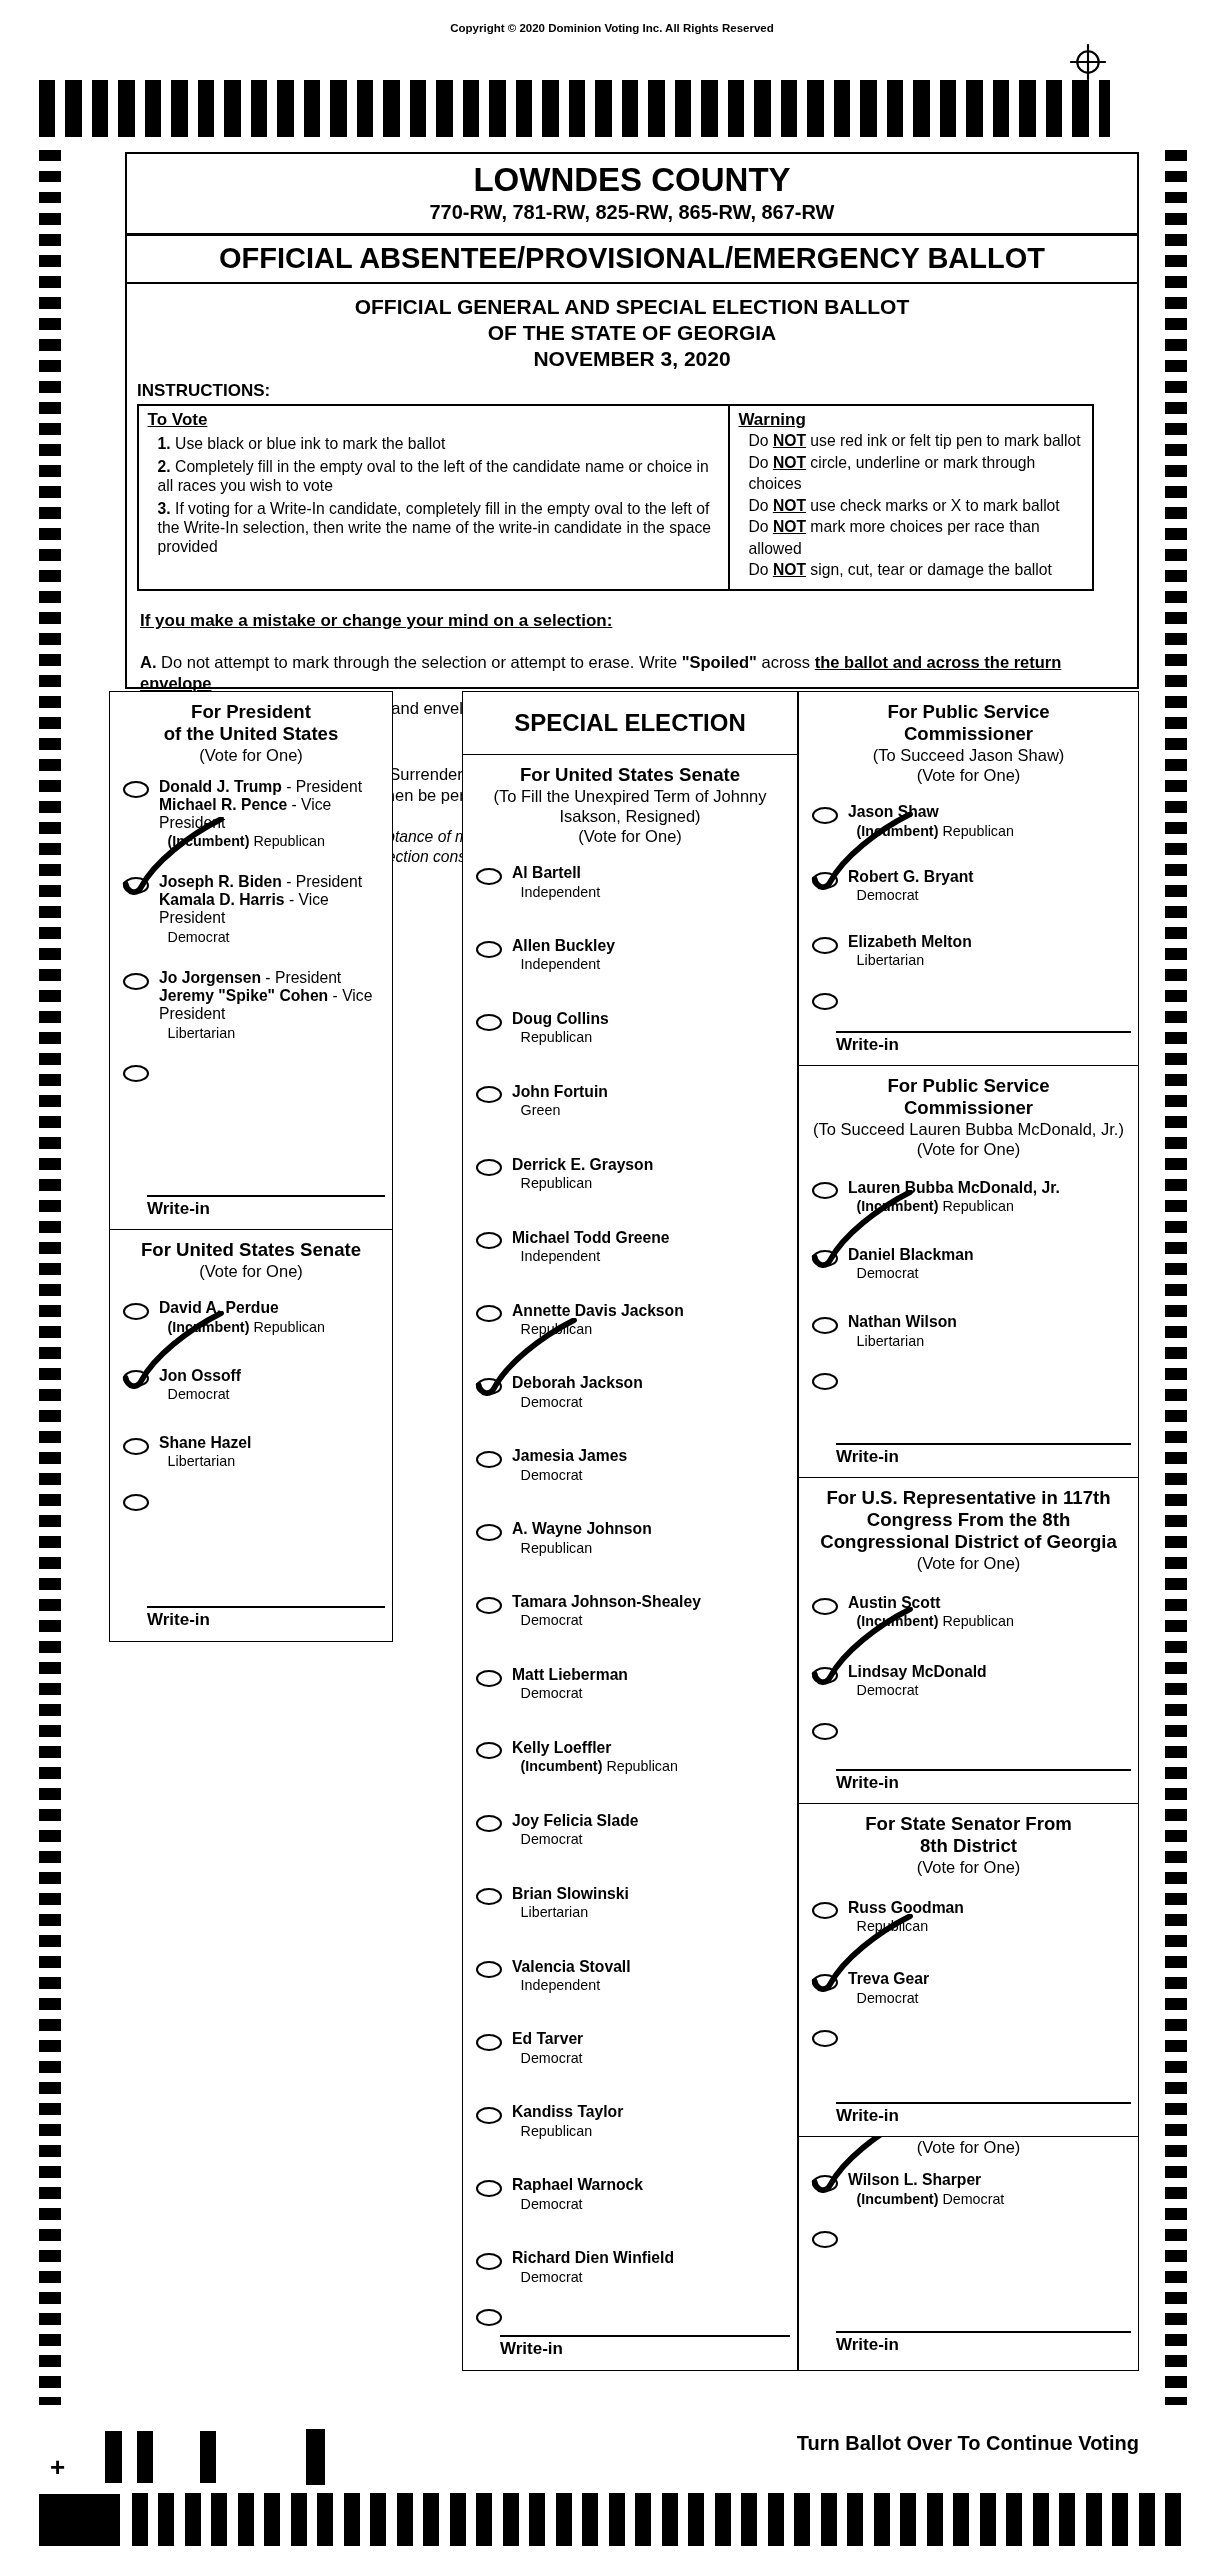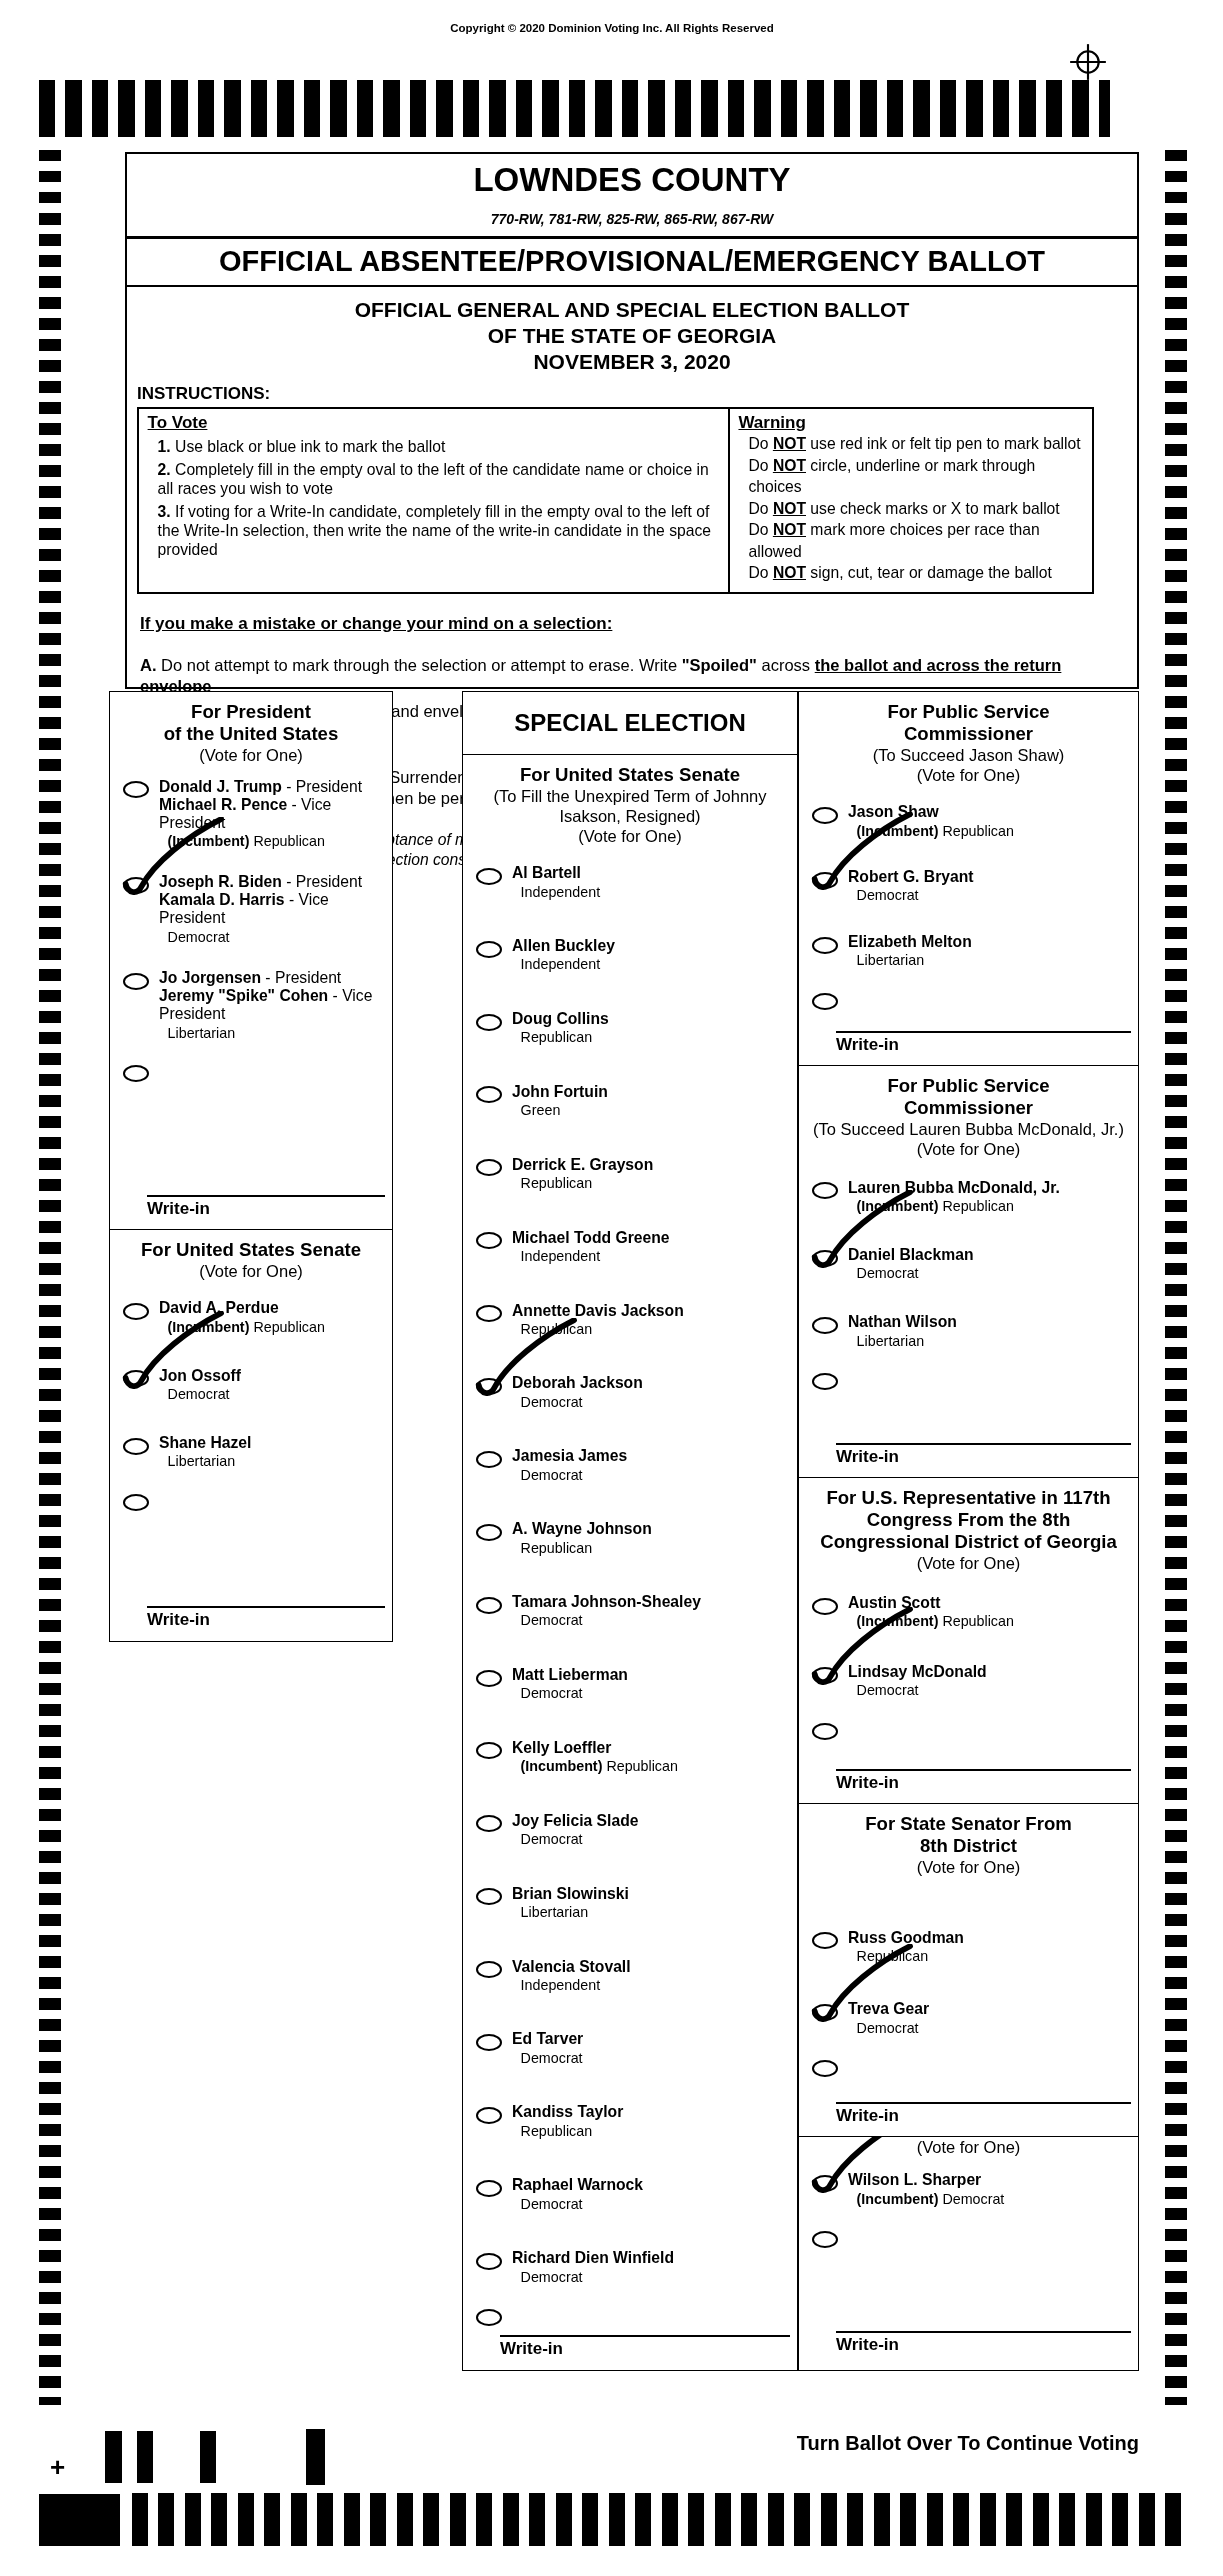--- a/index.html
+++ b/index.html
@@ -24,21 +24,21 @@
   #bb4{left:306px;top:2429px;width:18.6px;height:56px;}
   #sheet-no{position:absolute;left:326px;top:2444px;font-size:10.7px;transform:rotate(90deg);transform-origin:left top;}
   #plus-mark{position:absolute;left:50px;top:2454px;font-size:26px;font-weight:bold;line-height:26px;}
   #copyright{position:absolute;left:0;top:21.5px;width:1224px;text-align:center;font-size:11.5px;font-weight:bold;}
   #reg-mark{position:absolute;left:1068px;top:42px;}
 
   
   #main-box{position:absolute;left:125px;top:152px;width:1014px;height:537px;border:2.1px solid #000;}
   .band1{border-bottom:3.6px solid #000;text-align:center;padding:7.2px 0 8.6px;}
   #county{font-size:33px;font-weight:bold;line-height:37px;}
-  #precincts{font-size:14px;font-weight:bold;margin-top:13px;font-style:italic;}
+  #precincts{font-size:20px;font-weight:bold;margin-top:3px;}
   .band2{border-bottom:2.1px solid #000;text-align:center;padding:6.4px 0 7.2px;font-size:29px;font-weight:bold;}
   .band3{position:relative;}
   #election-lines{margin-top:10px;text-align:center;font-size:21px;font-weight:bold;line-height:26px;}
   #instructions-label{margin:8.6px 0 0 10px;font-size:17px;font-weight:bold;}
   #instr-box{margin:2.9px 43px 0 10px;border:2.9px solid #000;display:flex;}
   .tv-col{width:62%;border-right:2.1px solid #000;padding:4.3px 8.6px 8.6px 8.6px;}
   .warn-col{flex:1;padding:4.3px 5.7px 8.6px 8.6px;}
   .instr-h{font-size:17px;font-weight:bold;text-decoration:underline;}
   .tvitem{font-size:15.7px;line-height:19.3px;margin-top:3.6px;padding-left:10px;}
   .tvnum{font-weight:bold;}
@@ -79,21 +79,21 @@
   .wi-bottom{margin-top:auto;padding:0 7.2px 10px 37px;}
   .wi-rule{border-top:2.1px solid #000;}
   .wi-label{font-size:17px;font-weight:bold;margin-top:2.1px;}
 
   .r-president{height:538px;}          .r-president .cand{margin-top:24px;}          .r-president .cand.first{margin-top:13px;}
   .r-us-senate{height:410px;}          .r-us-senate .cand{margin-top:31.5px;}          .r-us-senate .cand.first{margin-top:18.6px;}
   .r-us-senate-special{height:1614px;} .r-us-senate-special .cand{margin-top:37px;}  .r-us-senate-special .cand.first{margin-top:18.6px;}
   .r-psc-shaw{height:374px;}           .r-psc-shaw .cand{margin-top:29px;justify-content:center;}           .r-psc-shaw .cand.first{margin-top:18.6px;}
   .r-psc-mcdonald{height:412px;}       .r-psc-mcdonald .cand{margin-top:31.5px;}       .r-psc-mcdonald .cand.first{margin-top:20px;}
   .r-us-rep-8{height:326px;}           .r-us-rep-8 .cand{margin-top:33px;}           .r-us-rep-8 .cand.first{margin-top:21.5px;}
-  .r-state-sen-8{height:333px;}        .r-state-sen-8 .cand{margin-top:36px;}        .r-state-sen-8 .cand.first{margin-top:52px;}
+  .r-state-sen-8{height:333px;}        .r-state-sen-8 .cand{margin-top:36px;}        .r-state-sen-8 .cand.first{margin-top:22px;}
   .r-state-rep-177{height:228px;}      .r-state-rep-177 .cand{margin-top:14.3px;}
 
   #turn-over{position:absolute;top:2432px;left:0;width:1139px;text-align:right;font-size:20px;font-weight:bold;}
 </style>
 </head>
 <body>
 
 <div class="page">
 
   <div id="copyright">Copyright © 2020 Dominion Voting Inc. All Rights Reserved</div>

